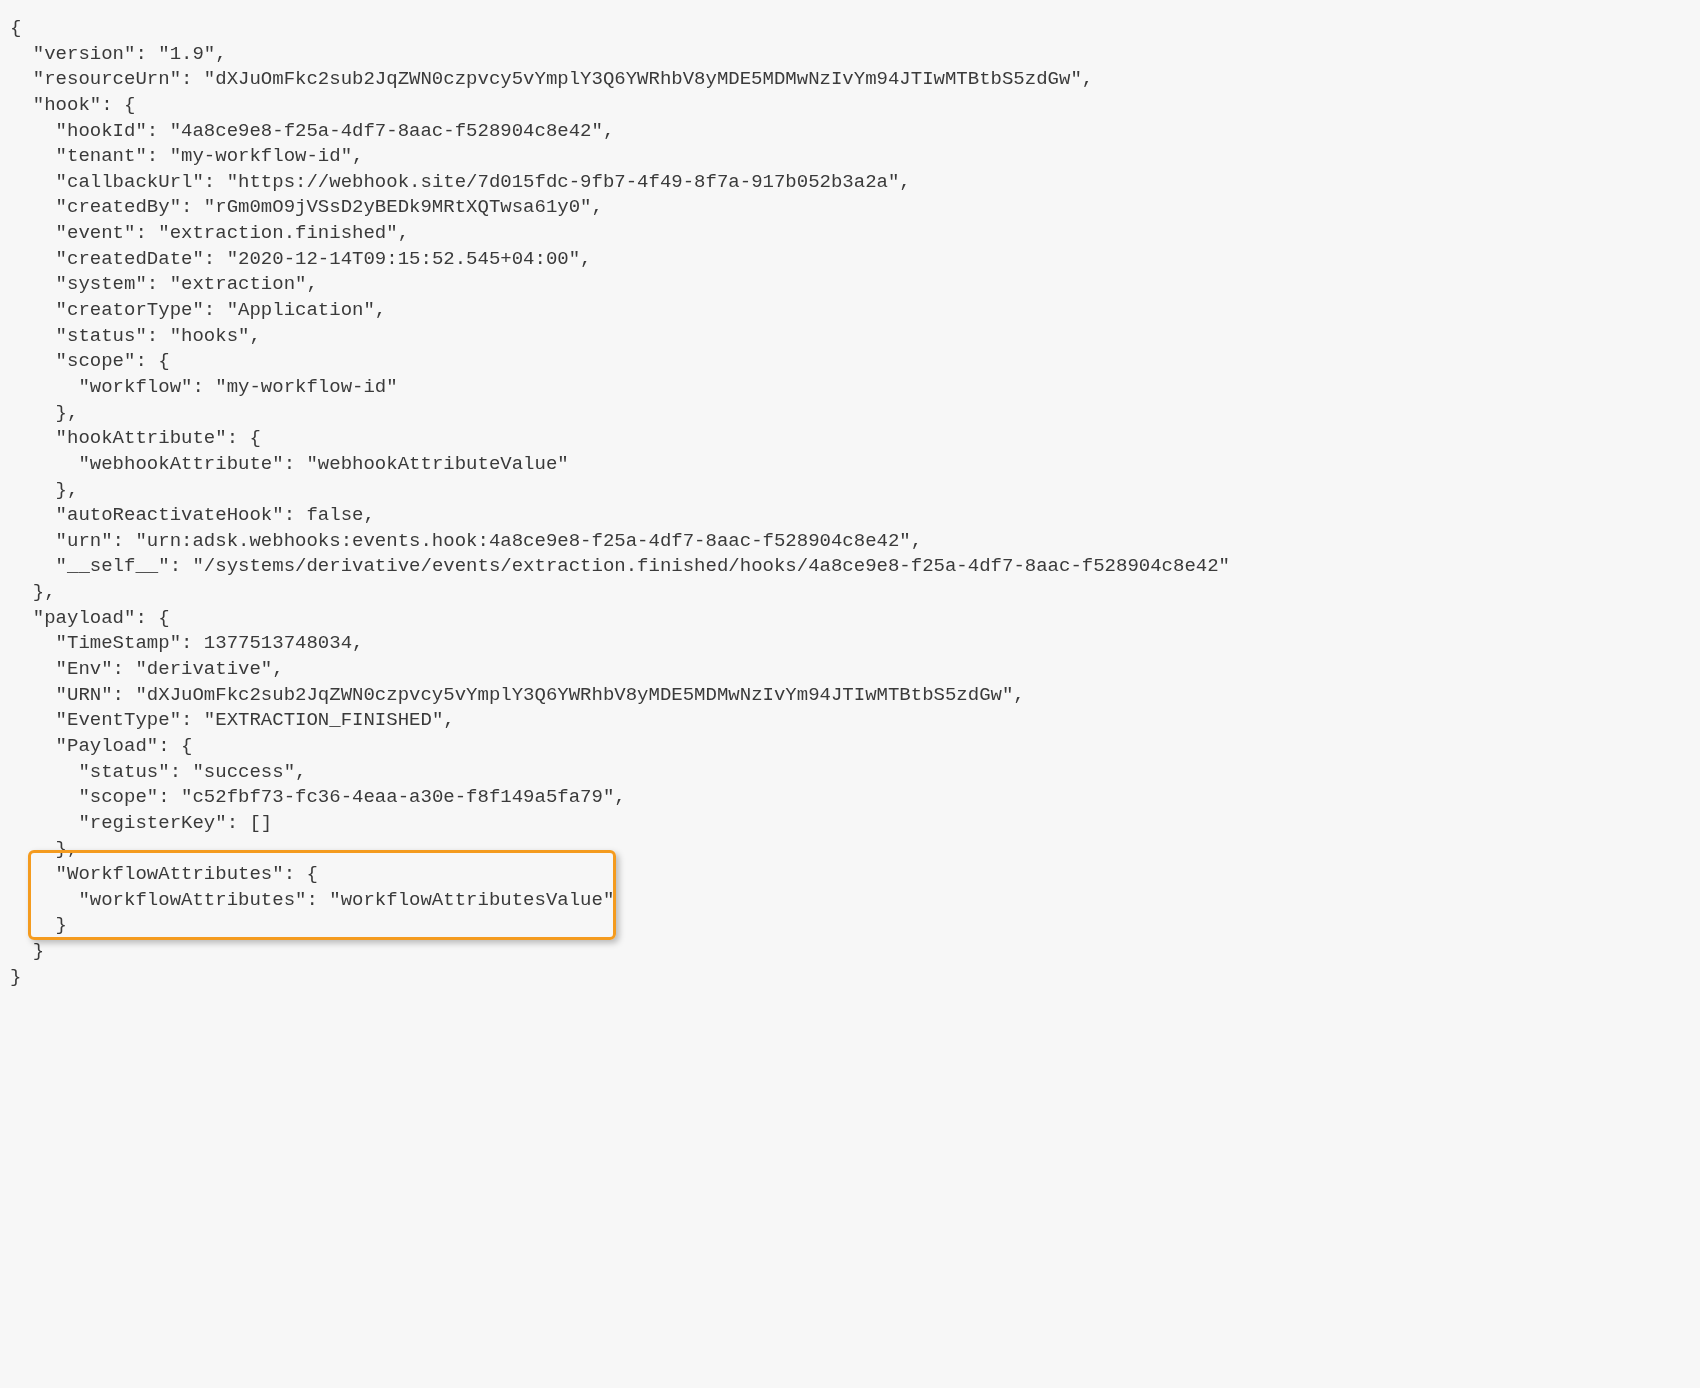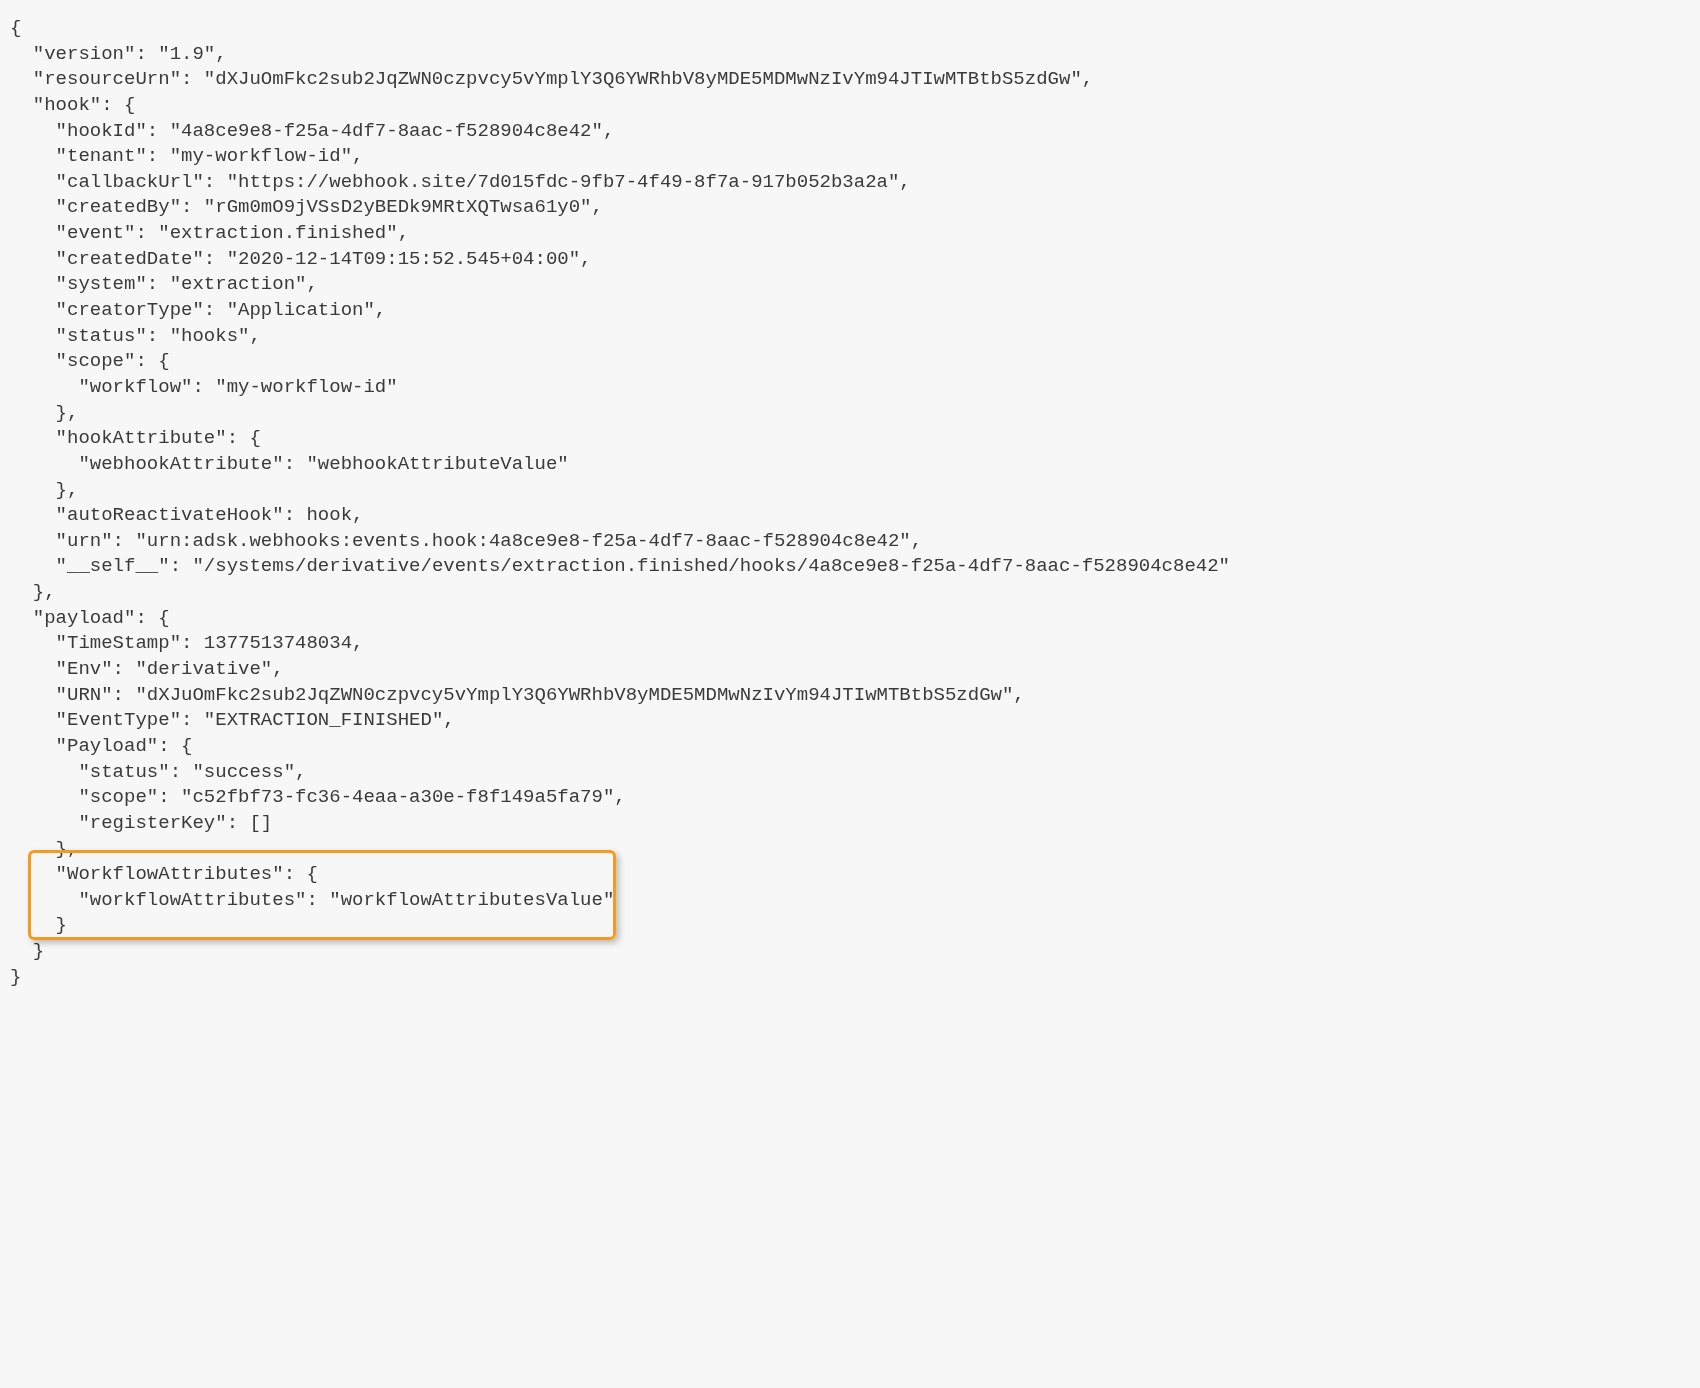--- a/index.html
+++ b/index.html
@@ -39,21 +39,21 @@
     "createdDate": "<span>2020-12-14T09:15:52.545+04:00</span>",
     "system": "<span>extraction</span>",
     "creatorType": "<span>Application</span>",
     "status": "<span>hooks</span>",
     "scope": {
       "workflow": "<span>my-workflow-id</span>"
     },
     "hookAttribute": {
       "webhookAttribute": "<span>webhookAttributeValue</span>"
     },
-    "autoReactivateHook": <span>hook</span>,
+    "autoReactivateHook": <span>false</span>,
     "urn": "<span>urn:adsk.webhooks:events.hook:4a8ce9e8-f25a-4df7-8aac-f528904c8e42</span>",
     "__self__": "<span>/systems/derivative/events/extraction.finished/hooks/4a8ce9e8-f25a-4df7-8aac-f528904c8e42</span>"
   },
   "payload": {
     "TimeStamp": <span>1377513748034</span>,
     "Env": "<span>derivative</span>",
     "URN": "<span>dXJuOmFkc2sub2JqZWN0czpvcy5vYmplY3Q6YWRhbV8yMDE5MDMwNzIvYm94JTIwMTBtbS5zdGw</span>",
     "EventType": "<span>EXTRACTION_FINISHED</span>",
     "Payload": {
       "status": "<span>success</span>",

